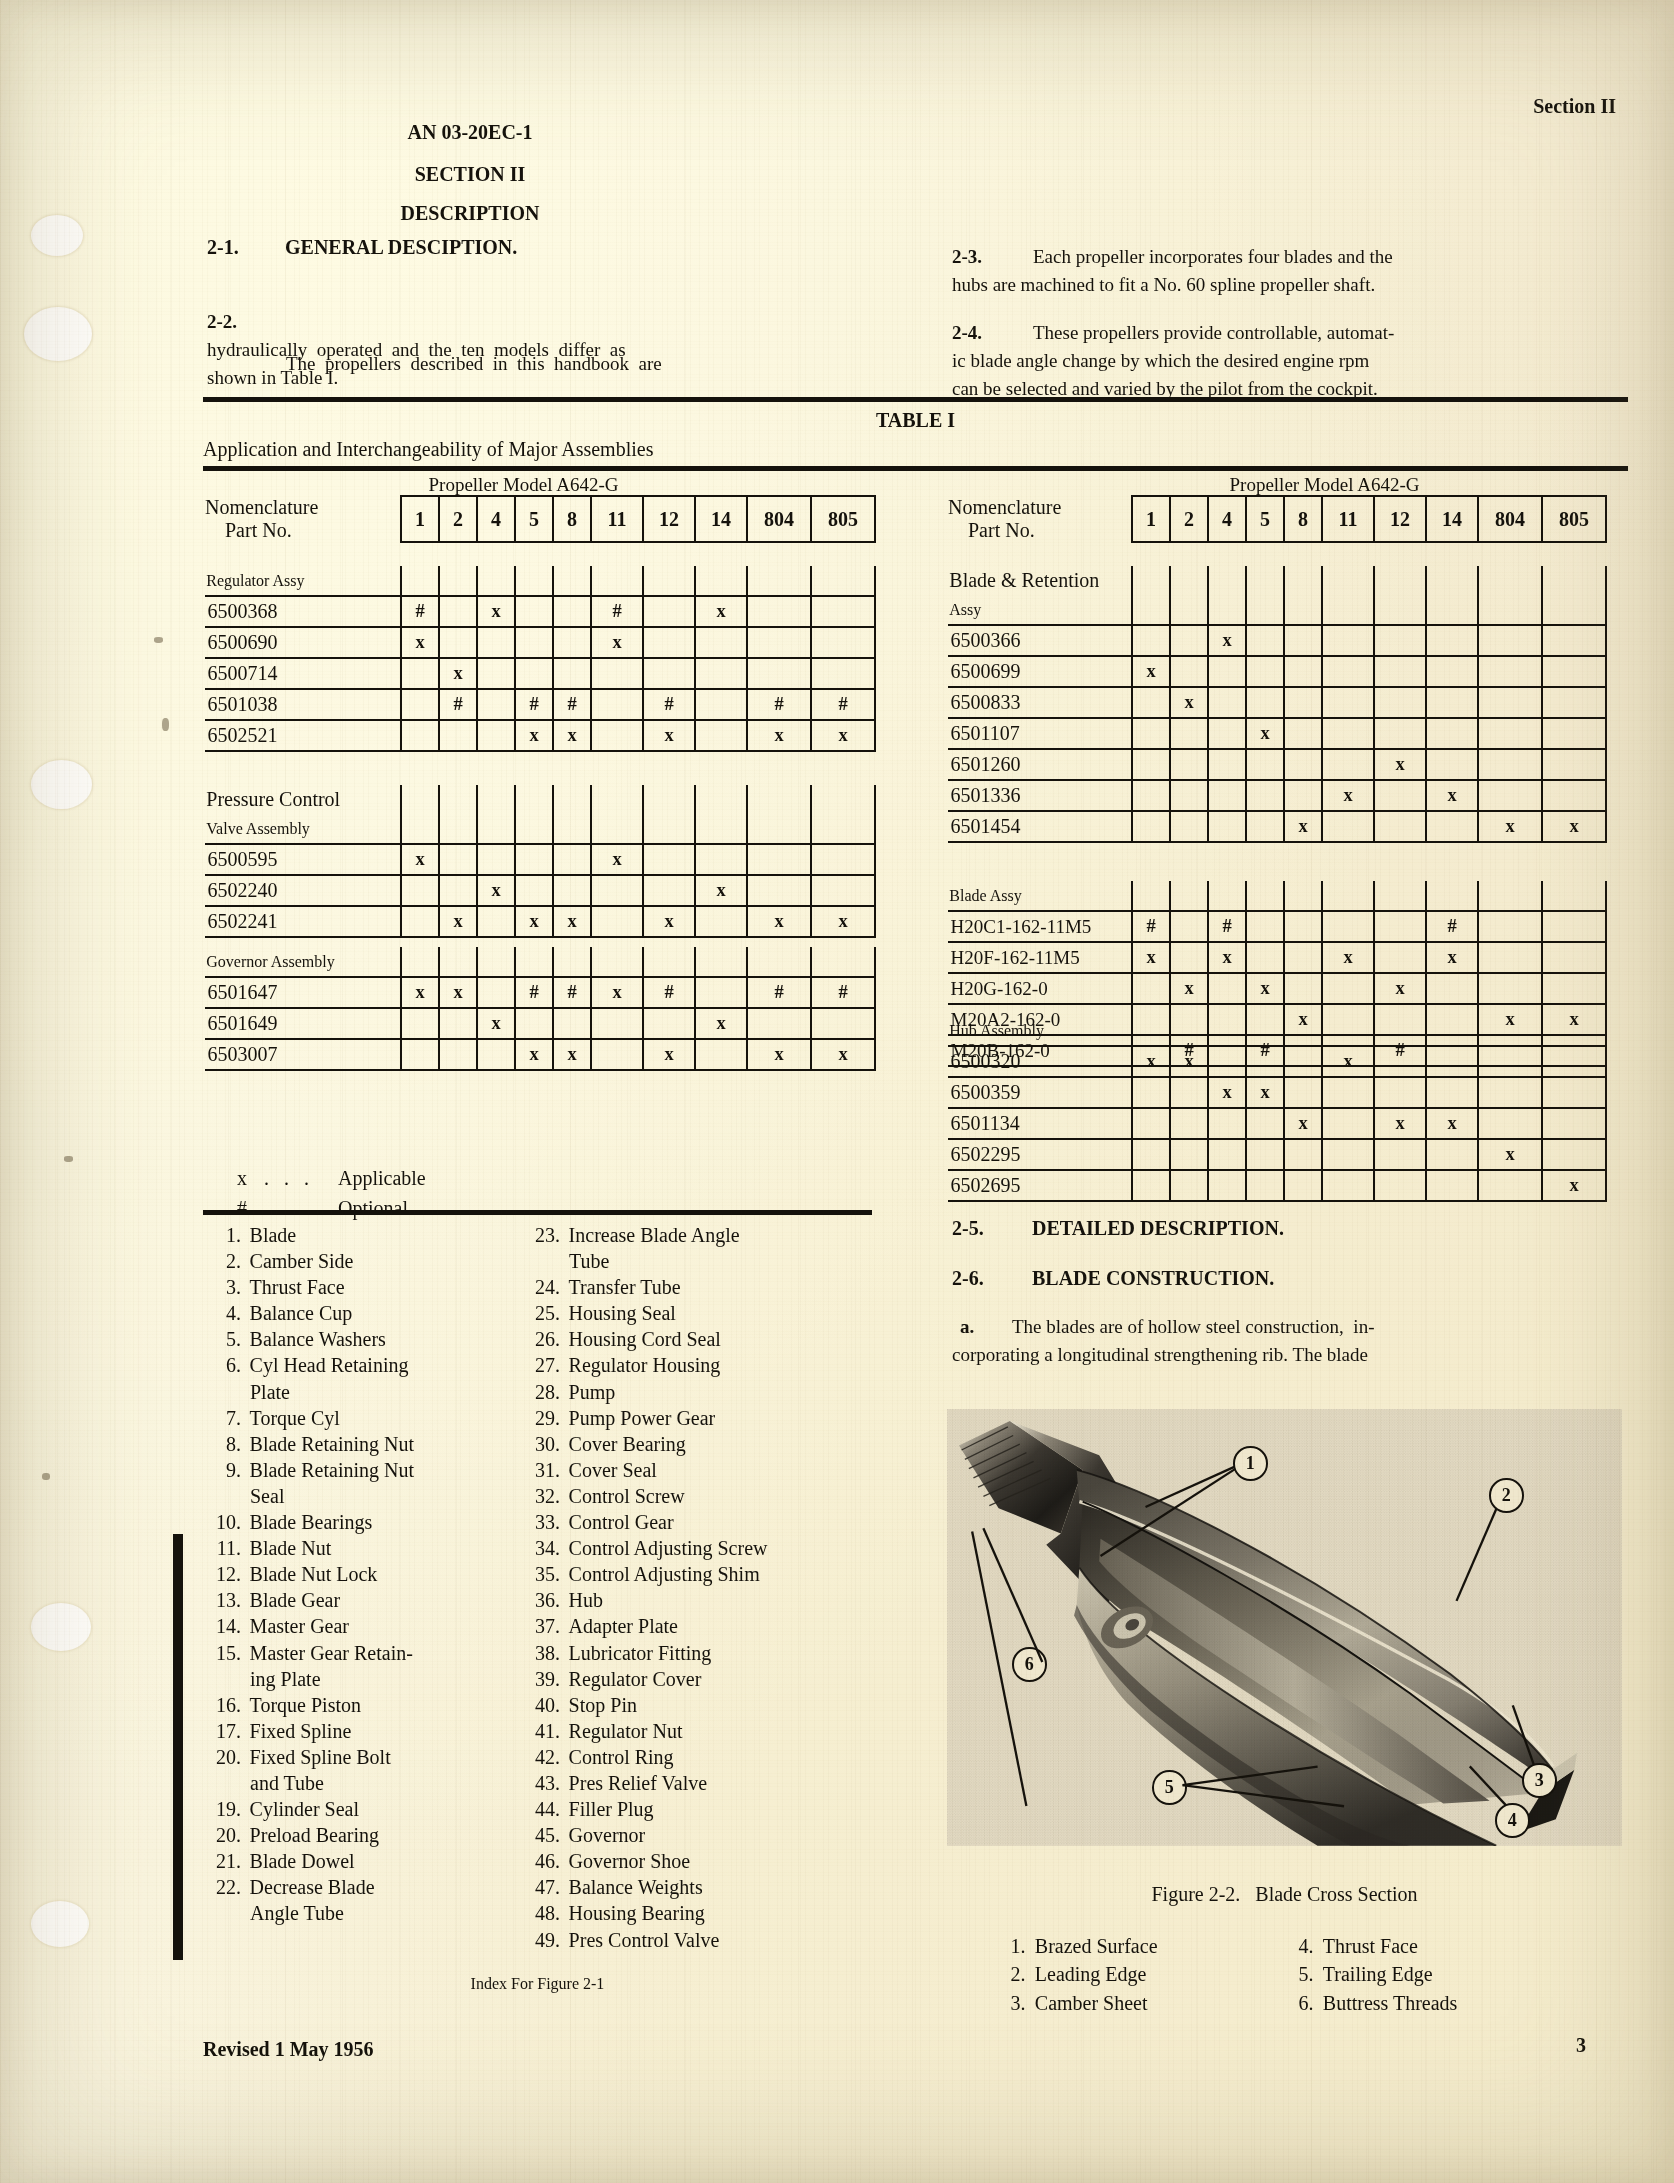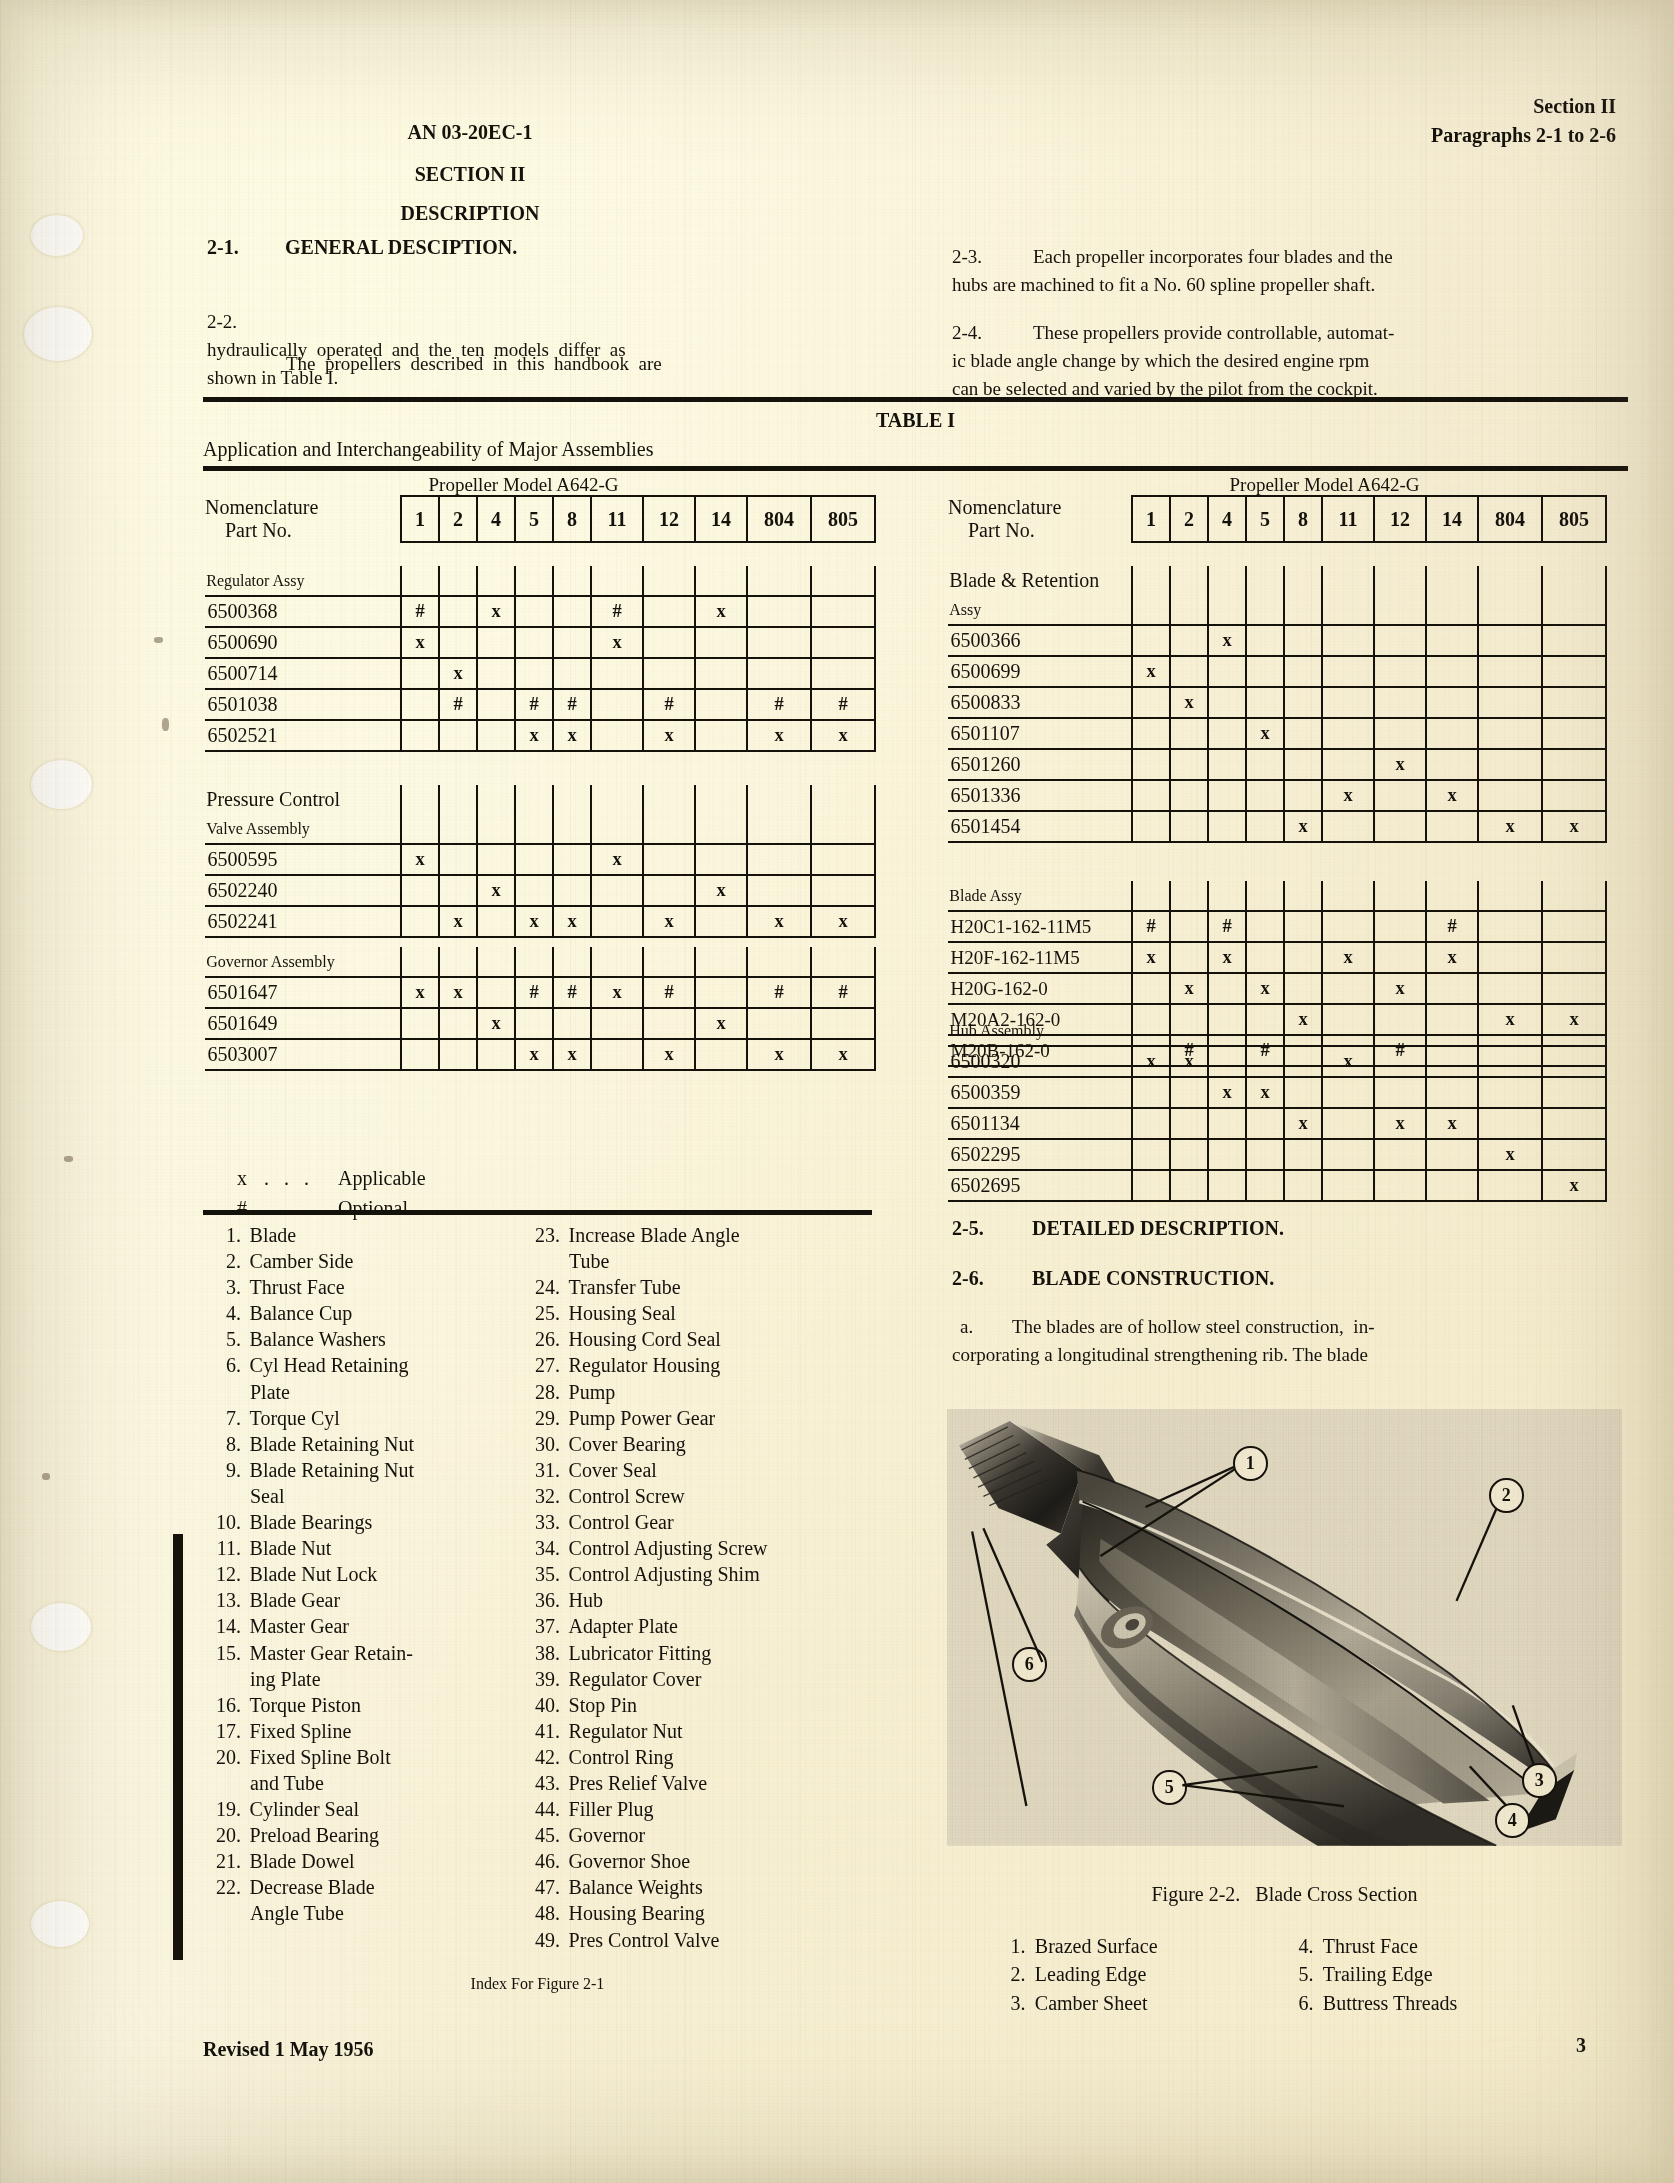--- a/index.html
+++ b/index.html
@@ -35,21 +35,21 @@
   .punch{
     position:absolute; background:#fffefb; border-radius:50%;
     box-shadow:0 0 2px 1.3px rgba(236,228,200,.9);
   }
   .speck{position:absolute;background:#6d6047;border-radius:40%;opacity:.55;}
 
   .sheet{position:absolute; inset:0;}
 
   
   .t{position:absolute; color:#15120c; white-space:pre; line-height:1.16;}
-  .bold{font-weight:normal;text-align:center;}
+  .bold{font-weight:bold;text-align:center;}
 
   .hdr{font-size:20px;font-weight:bold;}
   .body{font-size:19px;}
 
   
   .rule{position:absolute;background:#15120c;}
 
   
   table.grid{
     position:absolute;
@@ -136,21 +136,20 @@
 
   <div class="speck" style="left:154px;top:637px;width:9.3px;height:6px;"></div>
   <div class="speck" style="left:162px;top:718px;width:6.6px;height:13.2px;"></div>
   <div class="speck" style="left:64px;top:1156px;width:8.6px;height:6px;"></div>
   <div class="speck" style="left:42px;top:1473px;width:8px;height:7.3px;"></div>
 
   <div class="sheet">
 
     <div class="t hdr" style="left:0;top:121px;width:940px;text-align:center;">AN 03-20EC-1</div>
     <div class="t hdr" style="left:1033px;top:95px;width:583px;text-align:right;">Section II</div>
-    <div class="t hdr" style="left:967px;top:124px;width:649px;text-align:right;">Paragraphs 2-1 to 2-6</div>
 
     <div class="t hdr" style="left:0;top:163px;width:940px;text-align:center;">SECTION II</div>
     <div class="t hdr" style="left:0;top:202px;width:940px;text-align:center;">DESCRIPTION</div>
 
     <div class="t hdr" style="left:207px;top:236px;">2-1.</div>
     <div class="t hdr" style="left:285px;top:236px;">GENERAL DESCIPTION.</div>
 
     <div class="t body bold" style="left:207px;top:311px;">2-2.</div>
     <div class="t body" style="left:286px;top:311px;margin-top:42px;">The  propellers  described  in  this  handbook  are</div>
     <div class="t body" style="left:207px;top:339px;">hydraulically  operated  and  the  ten  models  differ  as</div>

